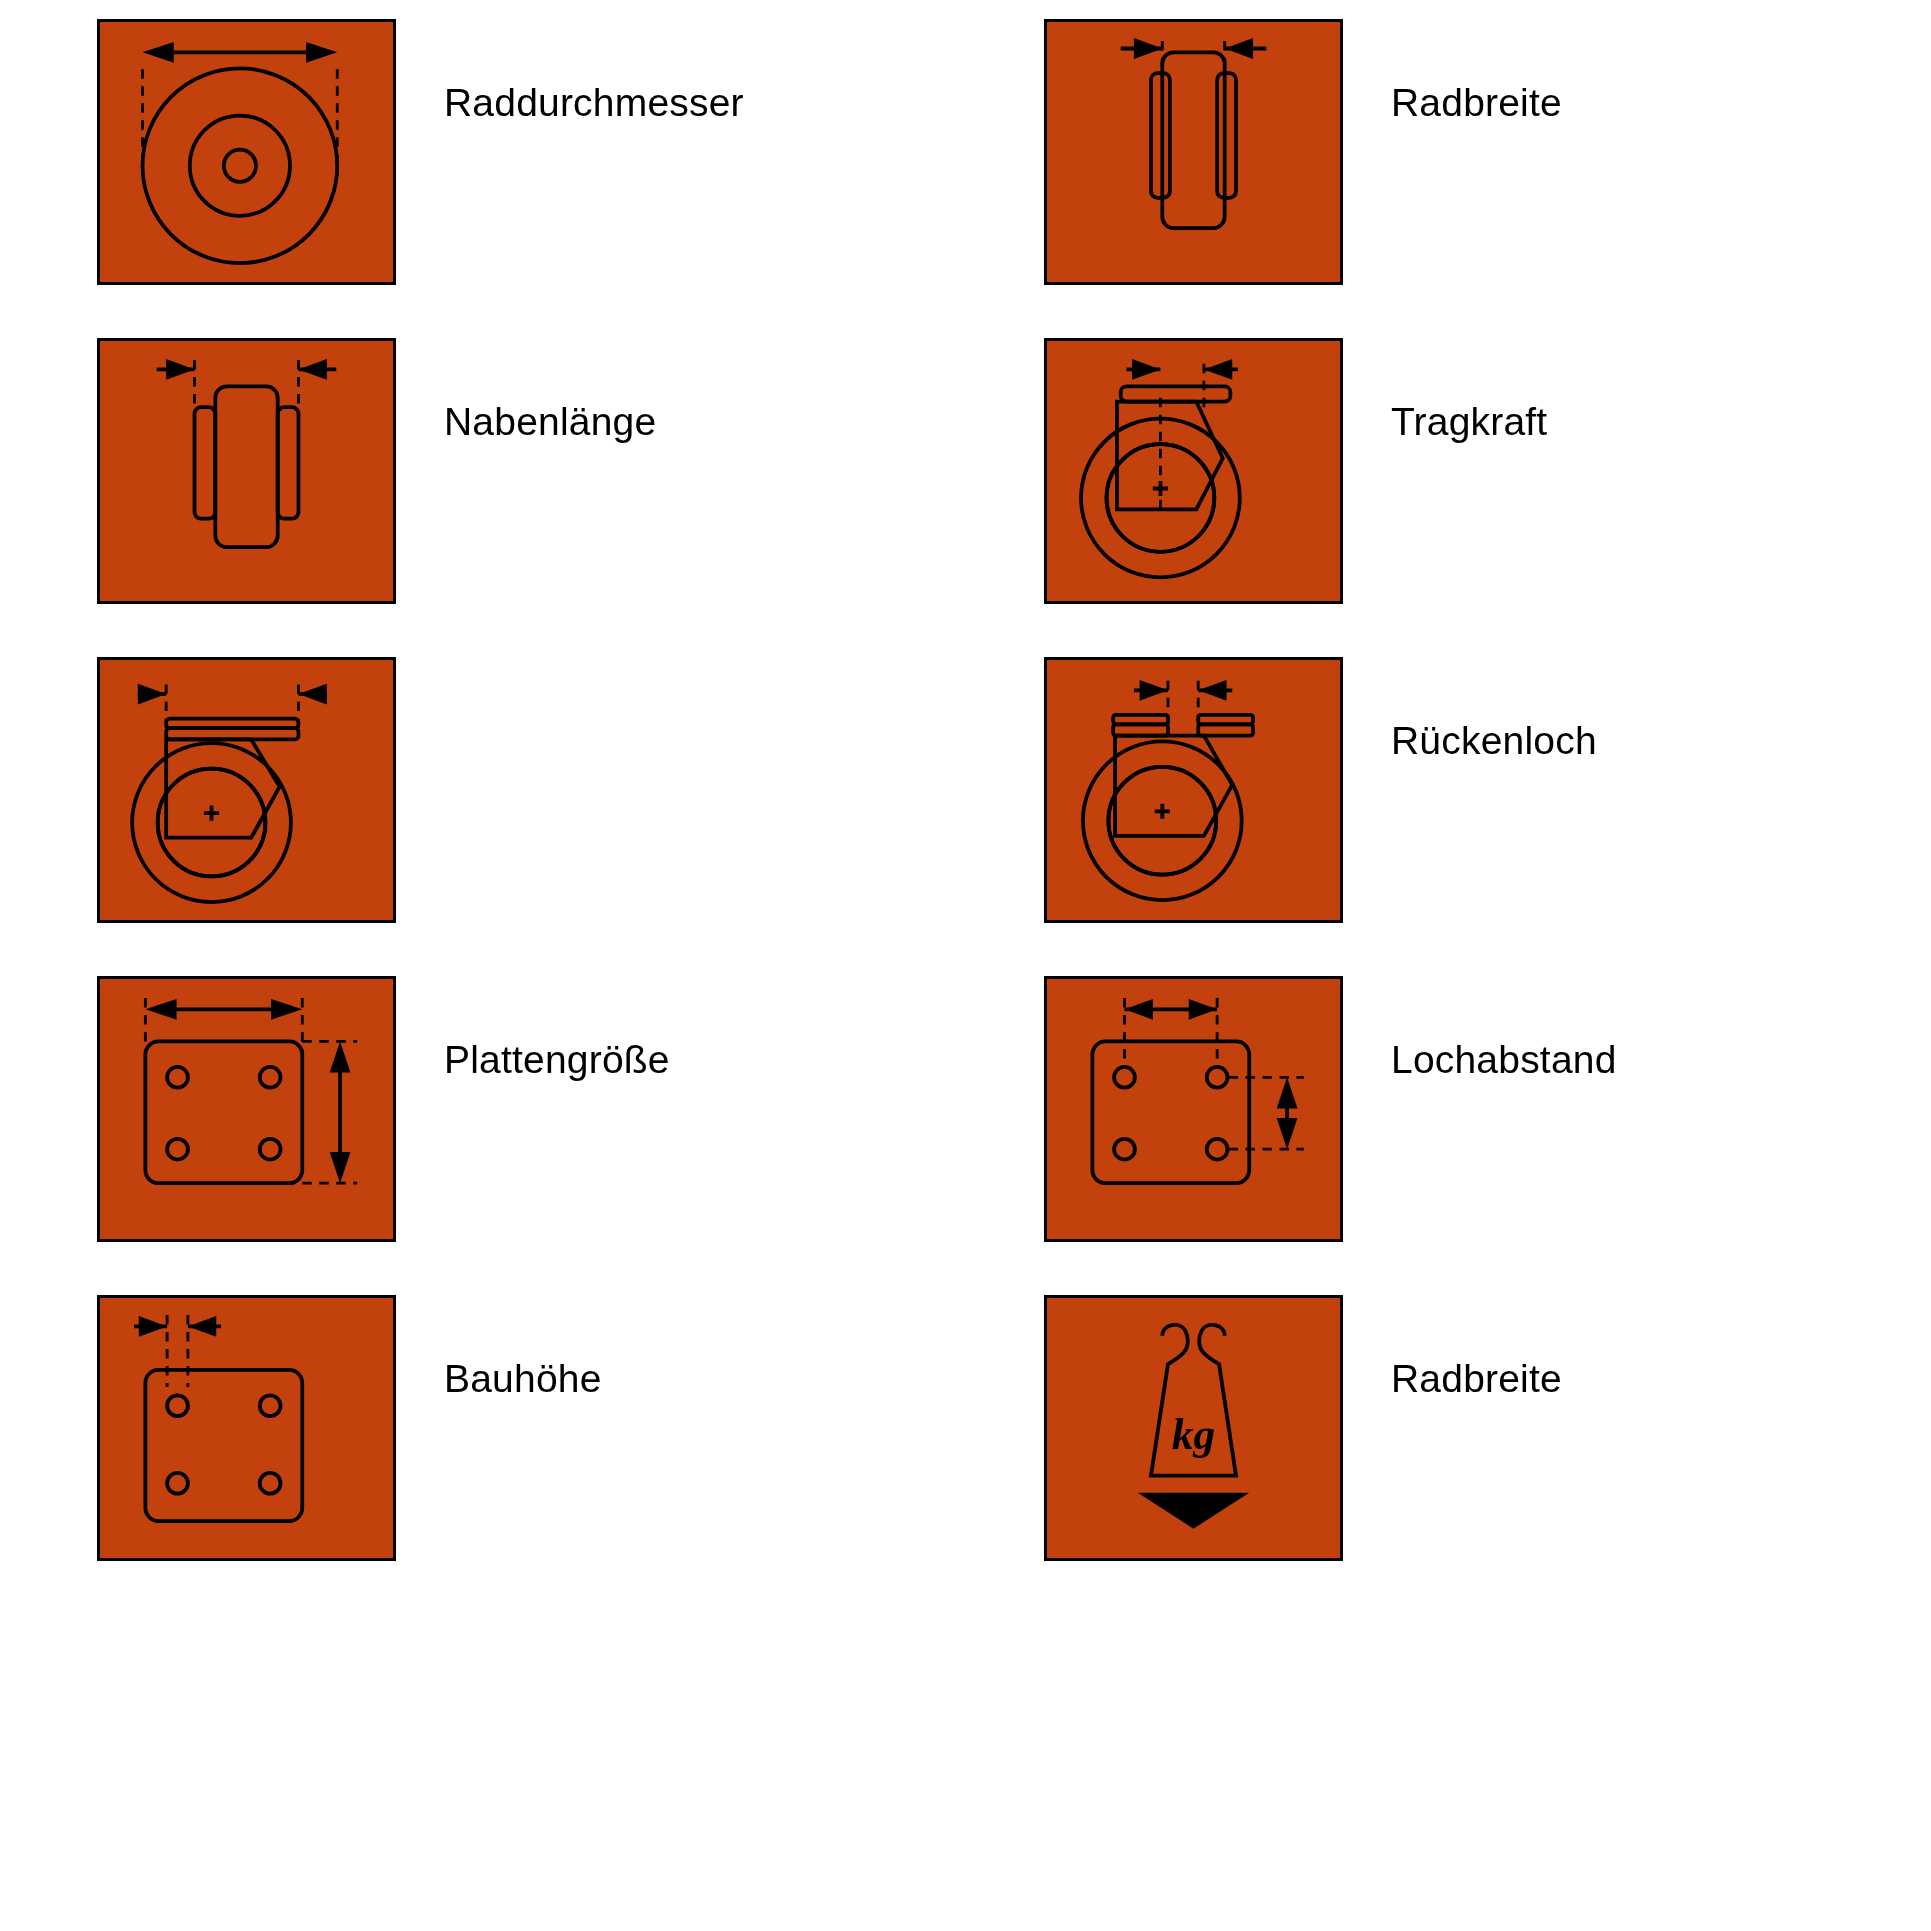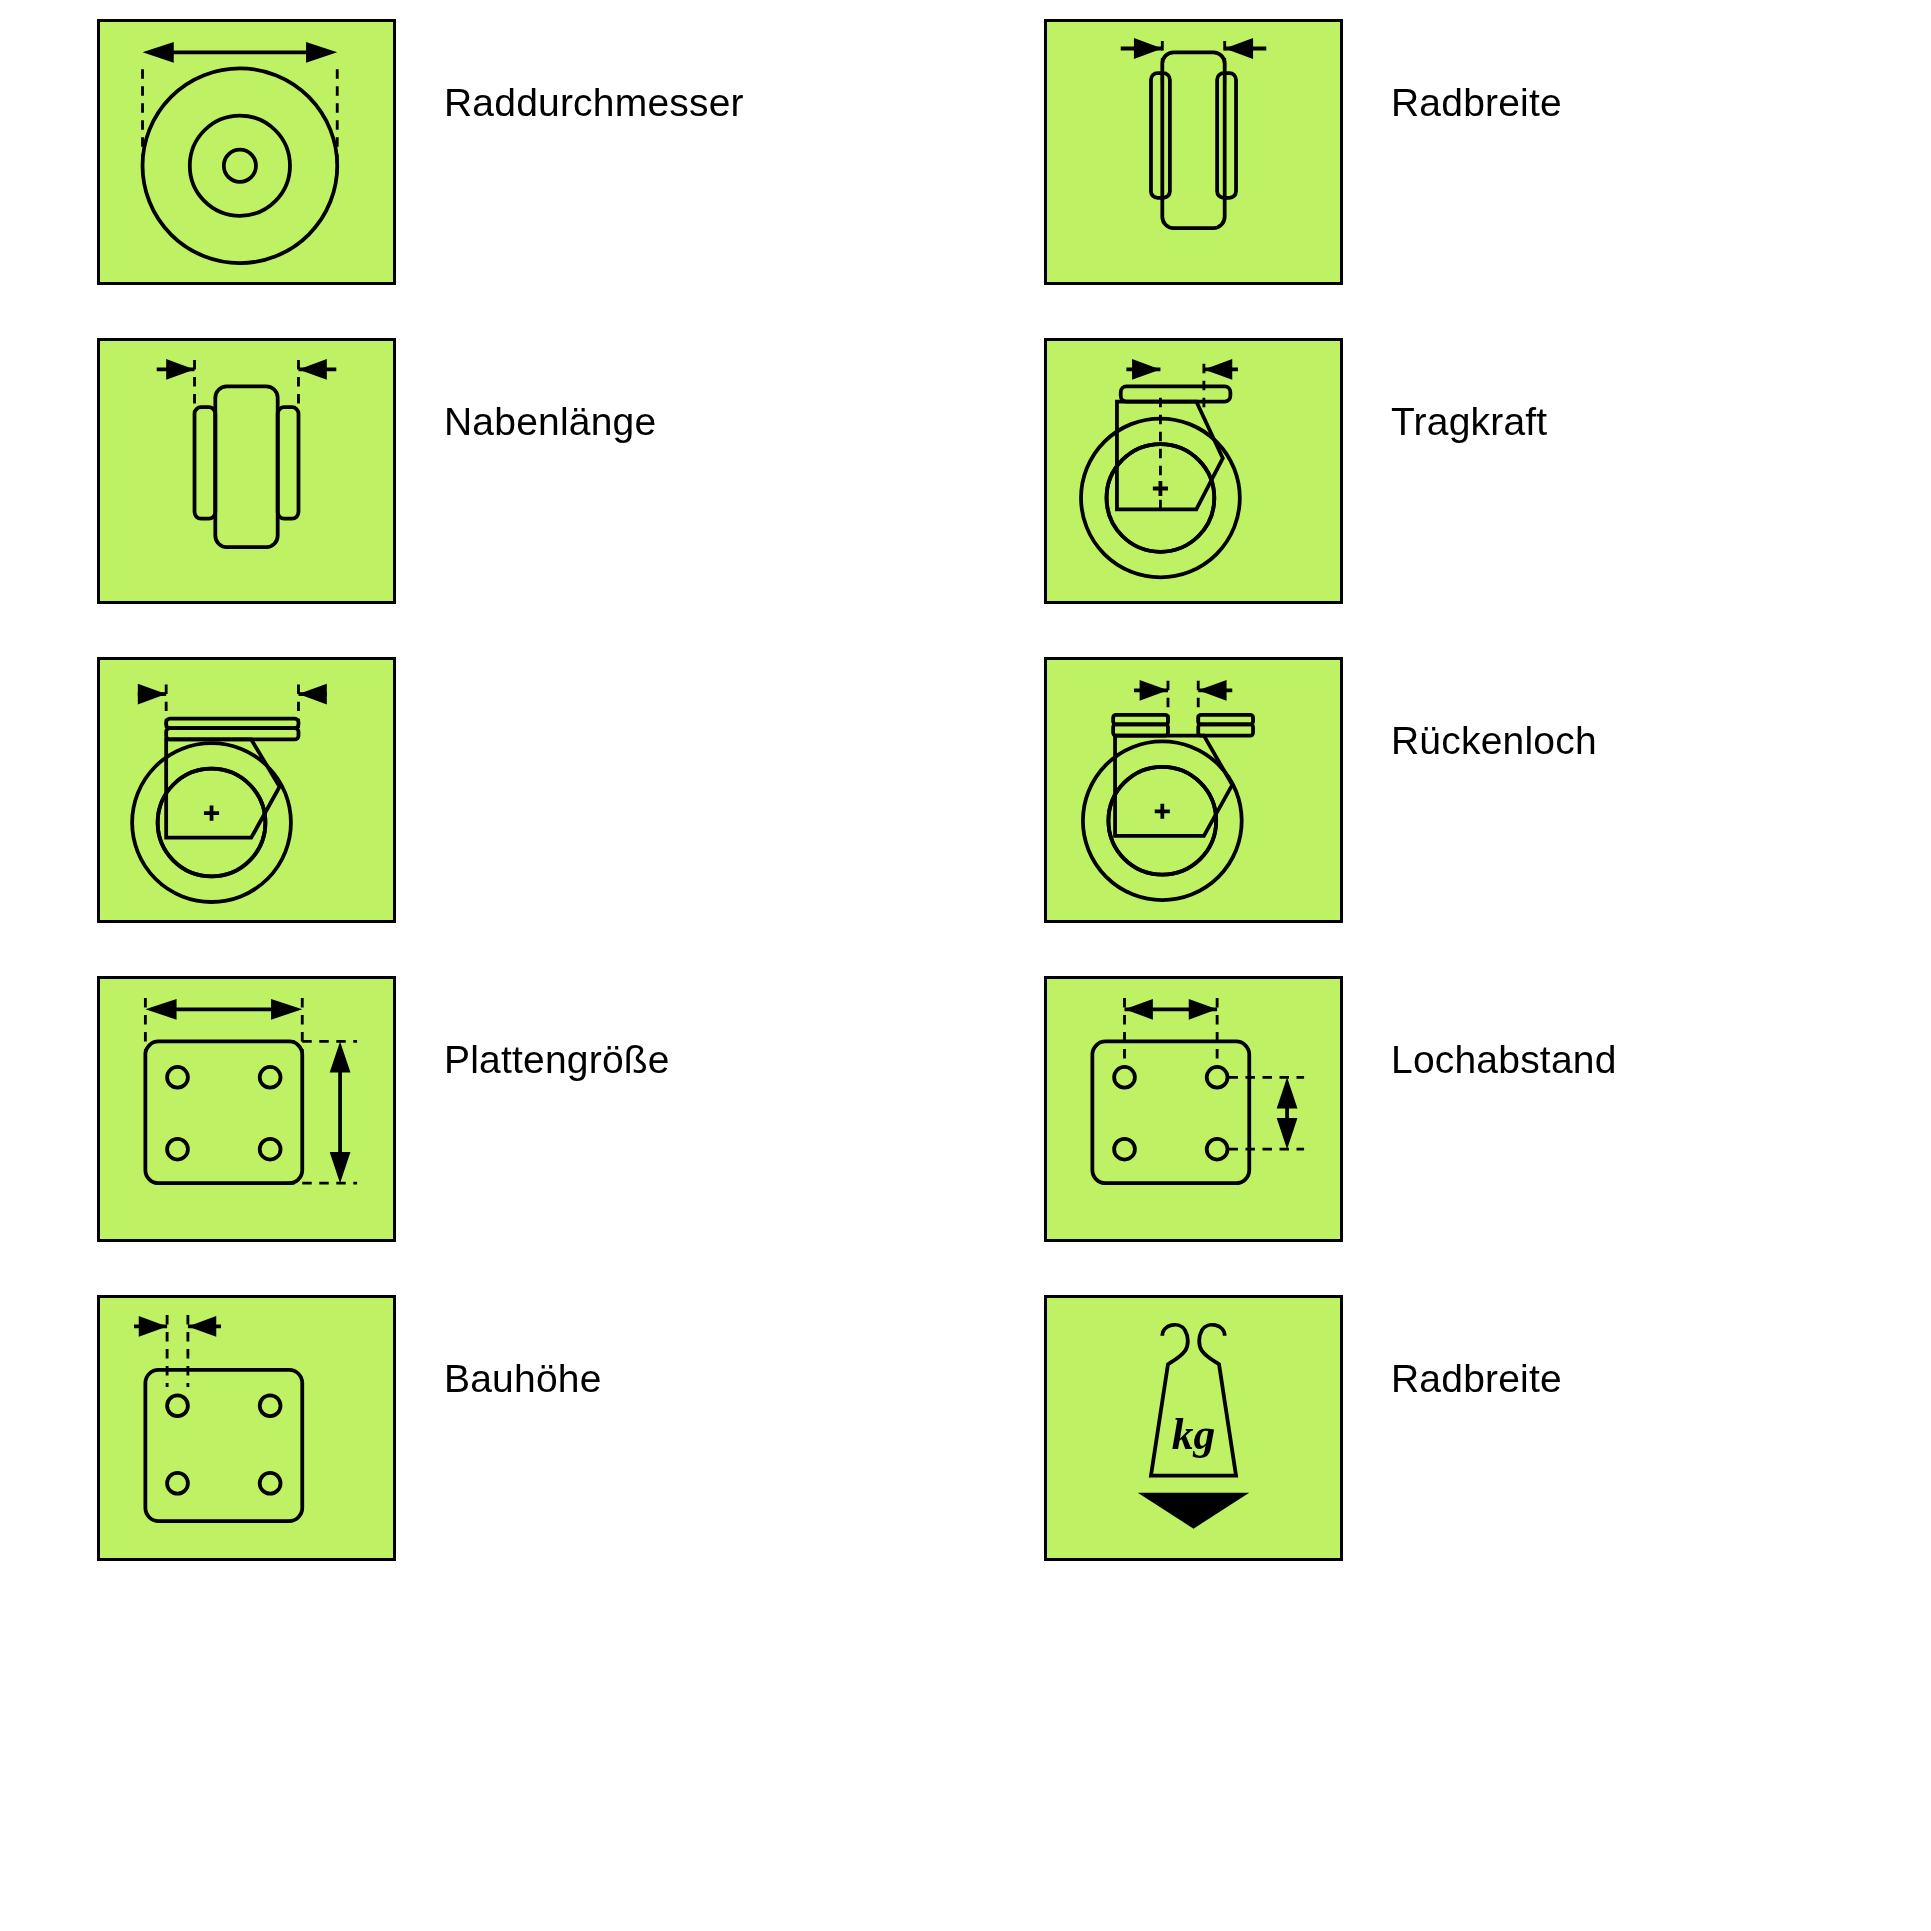--- a/index.html
+++ b/index.html
@@ -35,21 +35,21 @@
     display: flex;
     align-items: flex-start;
     height: 319px;
   }
   .icon-box {
     width: 299px;
     height: 266px;
     border: 3.9px solid #000;
     box-sizing: border-box;
     flex: 0 0 auto;
-    background: #bef264;
+    background: #c2410c;
   }
   .icon-box svg {
     display: block;
     width: 100%;
     height: 100%;
   }
   .caption {
     font-size: 39px;
     line-height: 1;
     letter-spacing: 0.2px;

